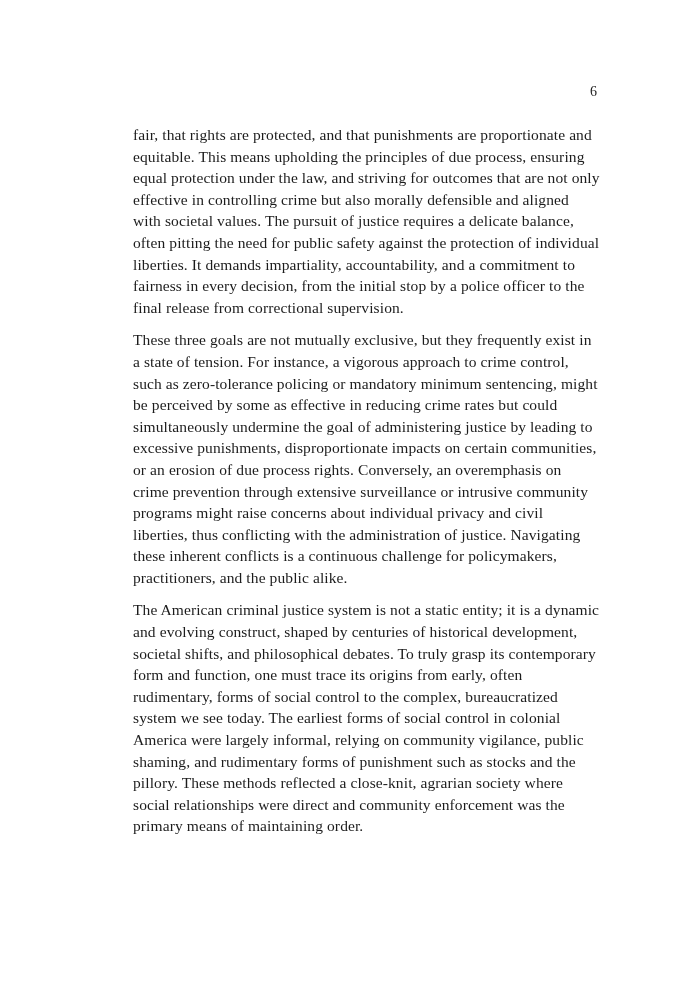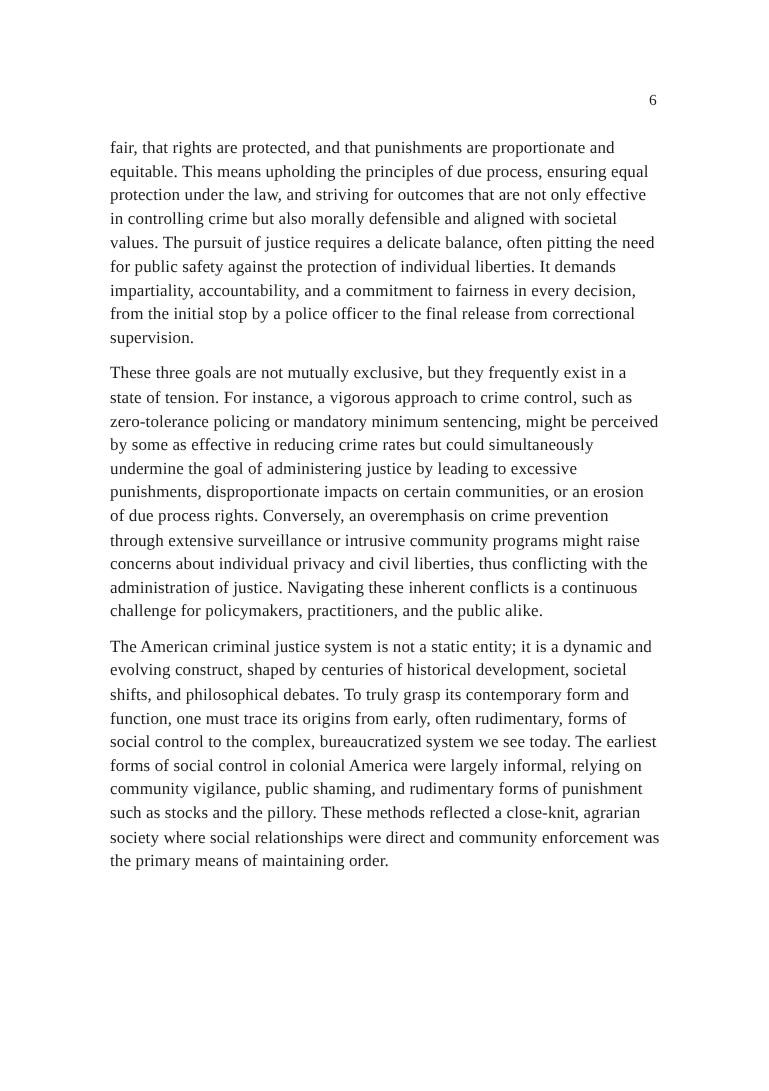--- a/index.html
+++ b/index.html
@@ -35,20 +35,21 @@
     width: 500px;
   }
 
   .content p {
     font-size: 15.5px;
     line-height: 21.6px;
     letter-spacing: 0.1px;
     text-align: left;
     margin-bottom: 11px;
     color: #1c1c1c;
+    margin-left: 33px;
   }
 
   .content p:last-child {
     margin-bottom: 0;
   }
 </style>
 </head>
 <body>
 
 <div class="page">

